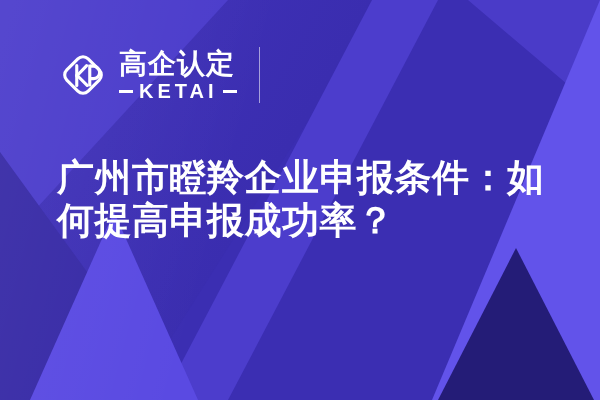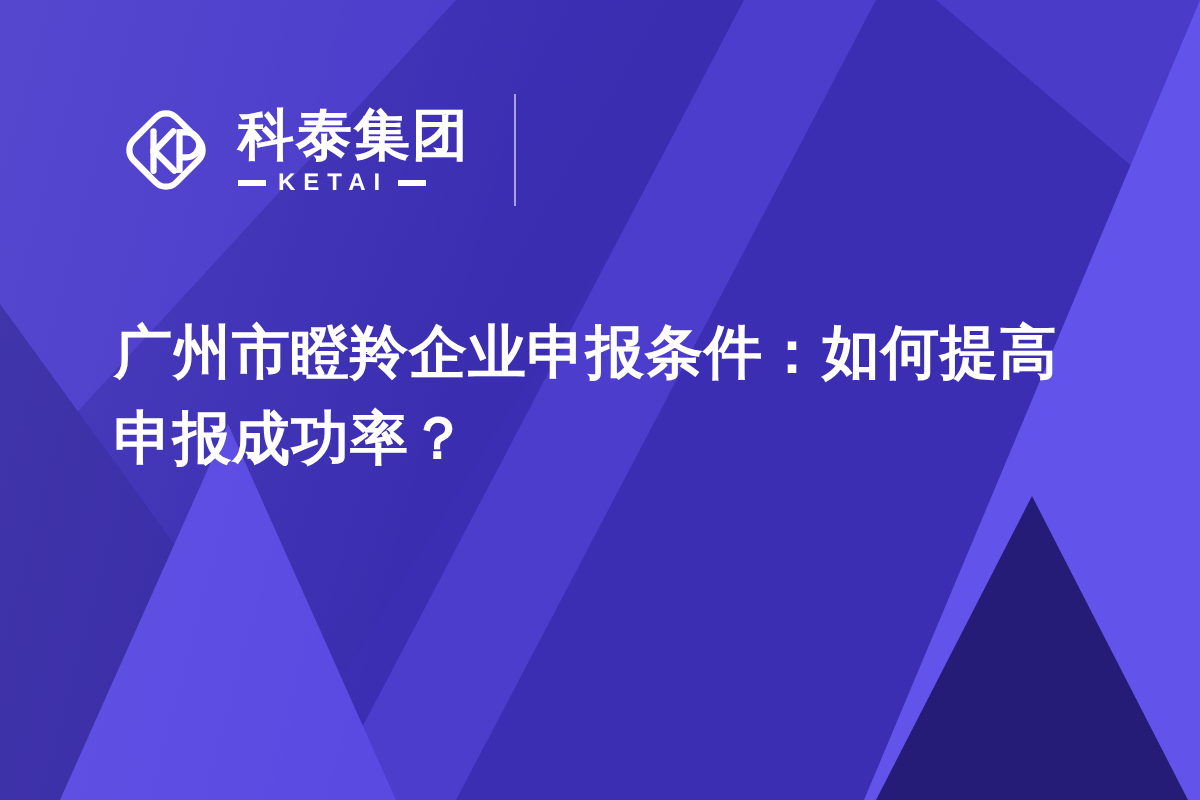--- a/index.html
+++ b/index.html
@@ -131,21 +131,21 @@
 
   .brand-dash {
     display: block;
     width: 14px;
     height: 3px;
     background: #ffffff;
   }
 
   .brand-en {
     color: #ffffff;
-    font-size: 12px;
+    font-size: 20px;
     font-weight: bold;
     letter-spacing: 4px;
     line-height: 1;
     margin: 0 5px 0 6px;
     white-space: nowrap;
   }
 
   .divider {
     width: 1px;
     height: 56px;
@@ -178,21 +178,21 @@
     white-space: nowrap;
   }
 
   
   .headline {
     position: absolute;
     left: 57px;
     top: 156px;
     width: 500px;
     color: #ffffff;
-    font-size: 29px;
+    font-size: 37px;
     font-weight: bold;
     line-height: 43px;
     letter-spacing: 0.5px;
     font-family: Liberation Serif, serif;
   }
 </style>
 </head>
 <body>
 
 <div class="banner">
@@ -224,21 +224,21 @@
         <g fill="#ffffff">
           <path d="M62 30 h10 a12 12 0 0 1 0 24 h-10 z" opacity="0"></path>
         </g>
         <g stroke="#ffffff" stroke-width="6" fill="none">
           <path d="M63 30 L63 72"></path>
           <path d="M63 33 h7 a12 12 0 0 1 0 24 h-7"></path>
         </g>
       </svg>
 
       <div class="brand-words">
-        <div class="brand-cn">科泰集团</div>
+        <div class="brand-cn">高企认定</div>
         <div class="brand-en-row">
           <span class="brand-dash"></span>
           <span class="brand-en">KETAI</span>
           <span class="brand-dash"></span>
         </div>
       </div>
     </div>
 
     <div class="divider"></div>
 

